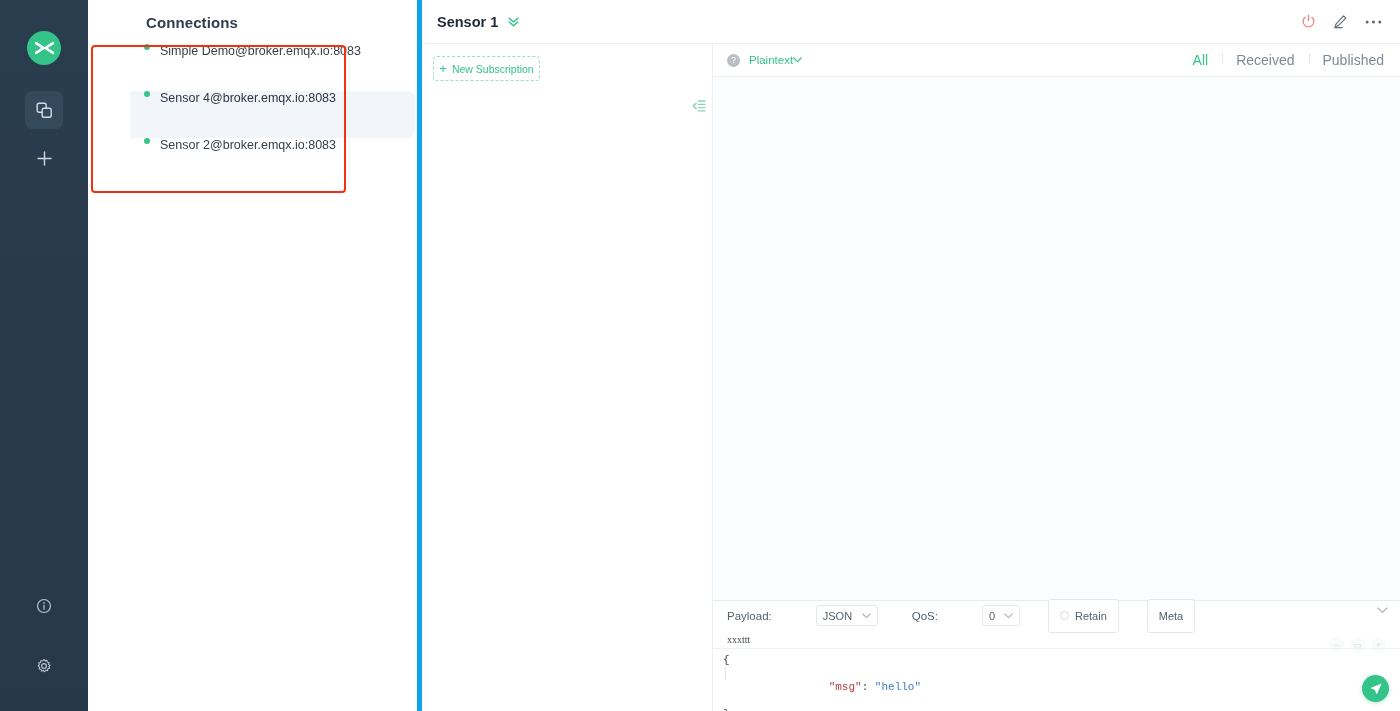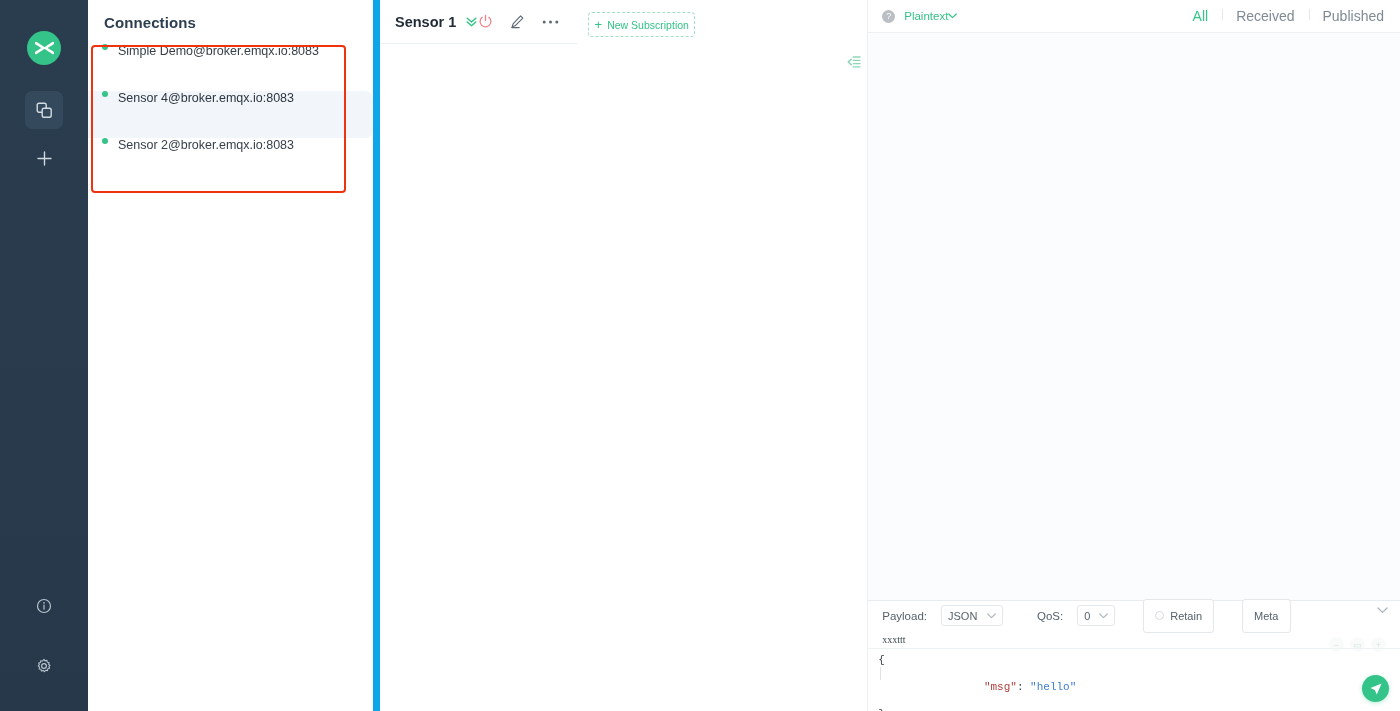--- a/index.html
+++ b/index.html
@@ -52,22 +52,23 @@
     display: flex; flex-direction: column; align-items: center;
   }
   .rail-bottom .rail-btn { margin-top: 0; margin-bottom: 22px; }
   .rail-bottom .rail-btn:last-child { margin-bottom: 0; }
 
   
   .conn-panel {
     width: 292px; flex: 0 0 292px;
     height: 711px;
     background: #ffffff;
-    border-right: 7px solid #0ea5e9;
-    position: relative;
+    border-right: 5px solid #0ea5e9;
+    position: relative;
+    margin-left: 42px;
   }
   .conn-header {
     height: 44px;
     display: flex; align-items: center;
     padding-left: 16px;
     font-size: 15px;
     font-weight: bold;
     color: #2c3e50;
     letter-spacing: .1px;
   }
@@ -107,21 +108,21 @@
     border-radius: 4px;
     pointer-events: none;
     z-index: 20;
   }
 
   
   .main {
     flex: 1 1 auto;
     height: 711px;
     display: flex;
-    flex-direction: row;
+    flex-direction: column;
     min-width: 0;
   }
   .main-header {
     height: 44px;
     display: flex; align-items: center;
     border-bottom: 1px solid #eceff1;
     padding: 0 18px 0 15px;
     background: #fff;
   }
   .main-title {
@@ -247,20 +248,21 @@
     min-width: 62px;
     border: 1px solid #e4e8eb;
     border-radius: 3px;
     display: flex; align-items: center;
     justify-content: space-between;
     padding: 0 6px;
     font-size: 11px;
     color: #55616b;
     background: #fff;
     cursor: pointer;
+    margin-left: 30px;
   }
   .mini-select.qos { min-width: 38px; }
   .pub-gap { width: 20px; }
   .pub-gap-sm { width: 14px; }
   .retain-btn, .meta-btn {
     height: 34px;
     border: 1px solid #e4e8eb;
     border-radius: 3px;
     display: flex; align-items: center; justify-content: center;
     padding: 0 11px;

